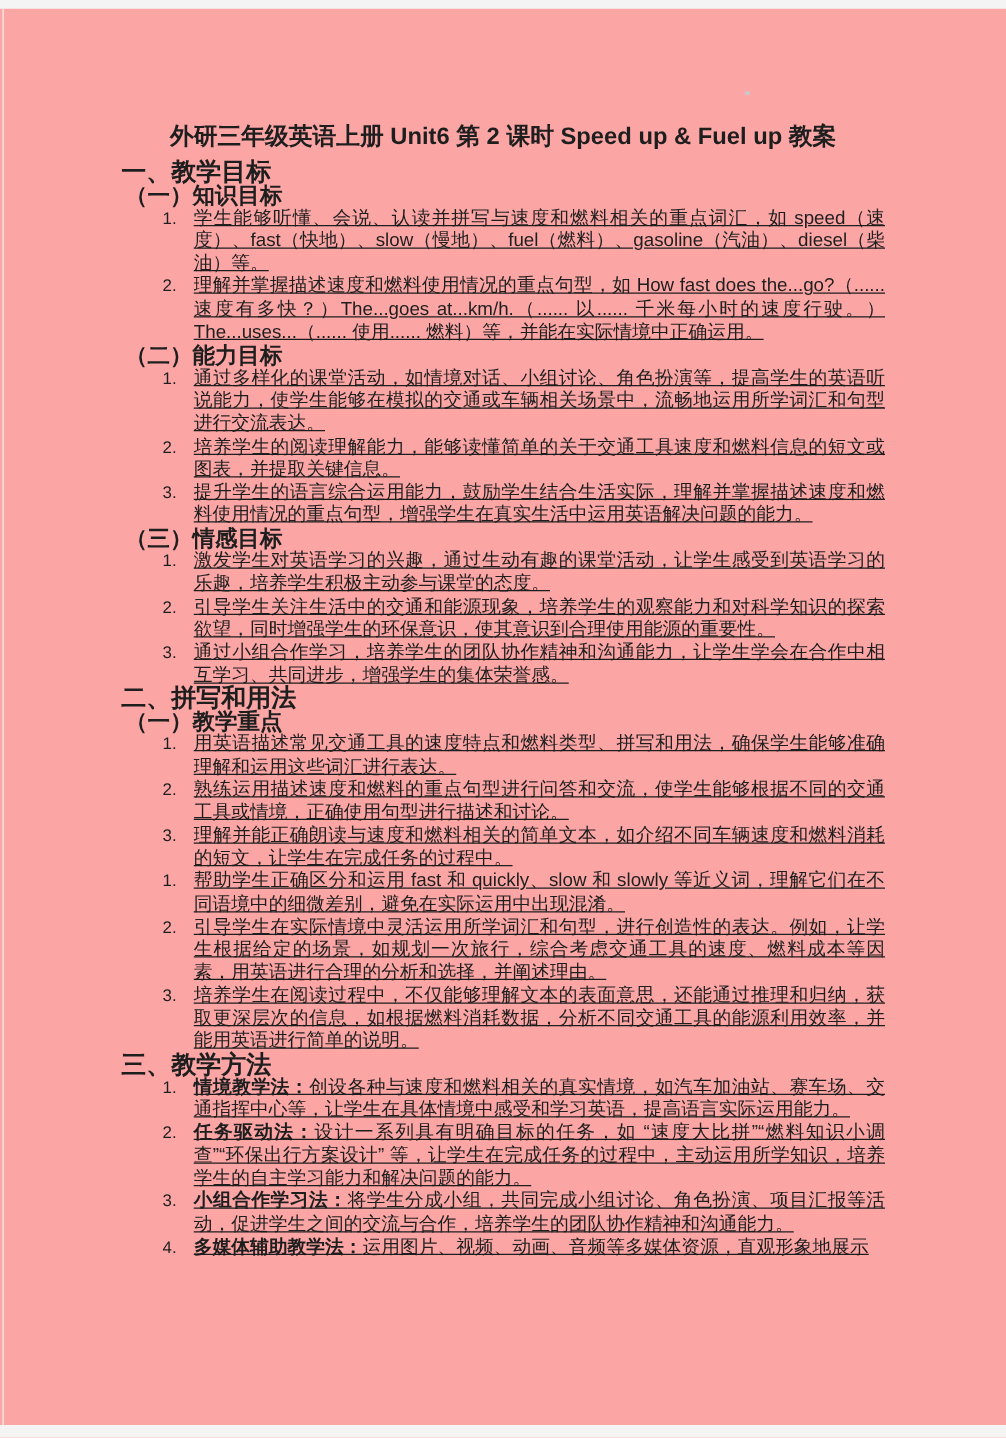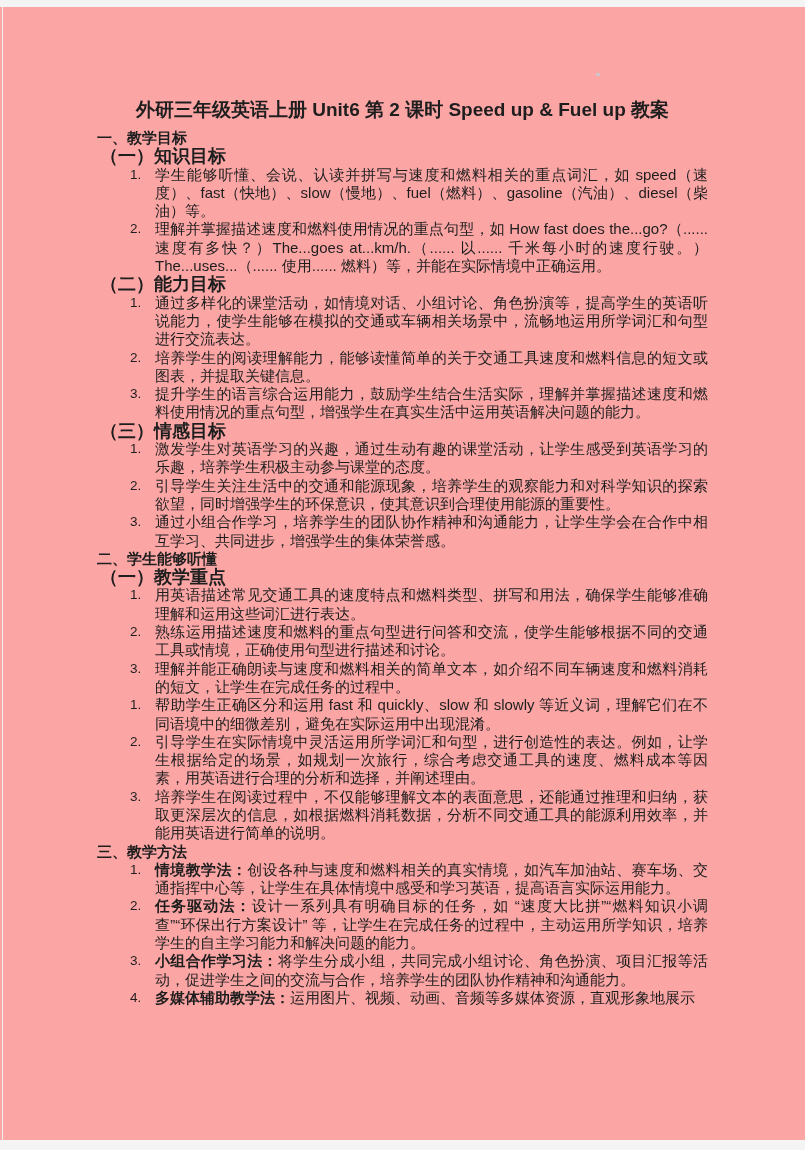--- a/index.html
+++ b/index.html
@@ -50,21 +50,21 @@
   }
   .title {
     margin: 0 0 6px 0;
     font-size: 19px;
     line-height: 26px;
     font-weight: bold;
     text-align: center;
     white-space: nowrap;
   }
   .h2 {
-    font-size: 15px;
+    font-size: 20px;
     line-height: 18.3px;
     font-weight: bold;
   }
   .h3 {
     font-size: 18px;
     line-height: 18.3px;
     font-weight: bold;
     margin-left: 3px;
   }
   .item {
@@ -76,20 +76,21 @@
   .num {
     flex: none;
     width: 25px;
     font-size: 13.5px;
     line-height: 18.3px;
   }
   .txt {
     flex: 1;
     margin: 0;
     text-align: justify;
+    text-decoration: underline;
   }
   .b { font-weight: bold; }
 </style>
 </head>
 <body>
 
 <div class="page">
   <div class="edge-top"></div>
   <div class="edge-left"></div>
   <div class="speck"></div>
@@ -131,21 +132,21 @@
     </div>
     <div class="item">
       <span class="num">2.</span>
       <p class="txt">引导学生关注生活中的交通和能源现象，培养学生的观察能力和对科学知识的探索欲望，同时增强学生的环保意识，使其意识到合理使用能源的重要性。</p>
     </div>
     <div class="item">
       <span class="num">3.</span>
       <p class="txt">通过小组合作学习，培养学生的团队协作精神和沟通能力，让学生学会在合作中相互学习、共同进步，增强学生的集体荣誉感。</p>
     </div>
 
-    <div class="h2">二、学生能够听懂</div>
+    <div class="h2">二、拼写和用法</div>
 
     <div class="h3">（一）教学重点</div>
     <div class="item">
       <span class="num">1.</span>
       <p class="txt">用英语描述常见交通工具的速度特点和燃料类型、拼写和用法，确保学生能够准确理解和运用这些词汇进行表达。</p>
     </div>
     <div class="item">
       <span class="num">2.</span>
       <p class="txt">熟练运用描述速度和燃料的重点句型进行问答和交流，使学生能够根据不同的交通工具或情境，正确使用句型进行描述和讨论。</p>
     </div>

